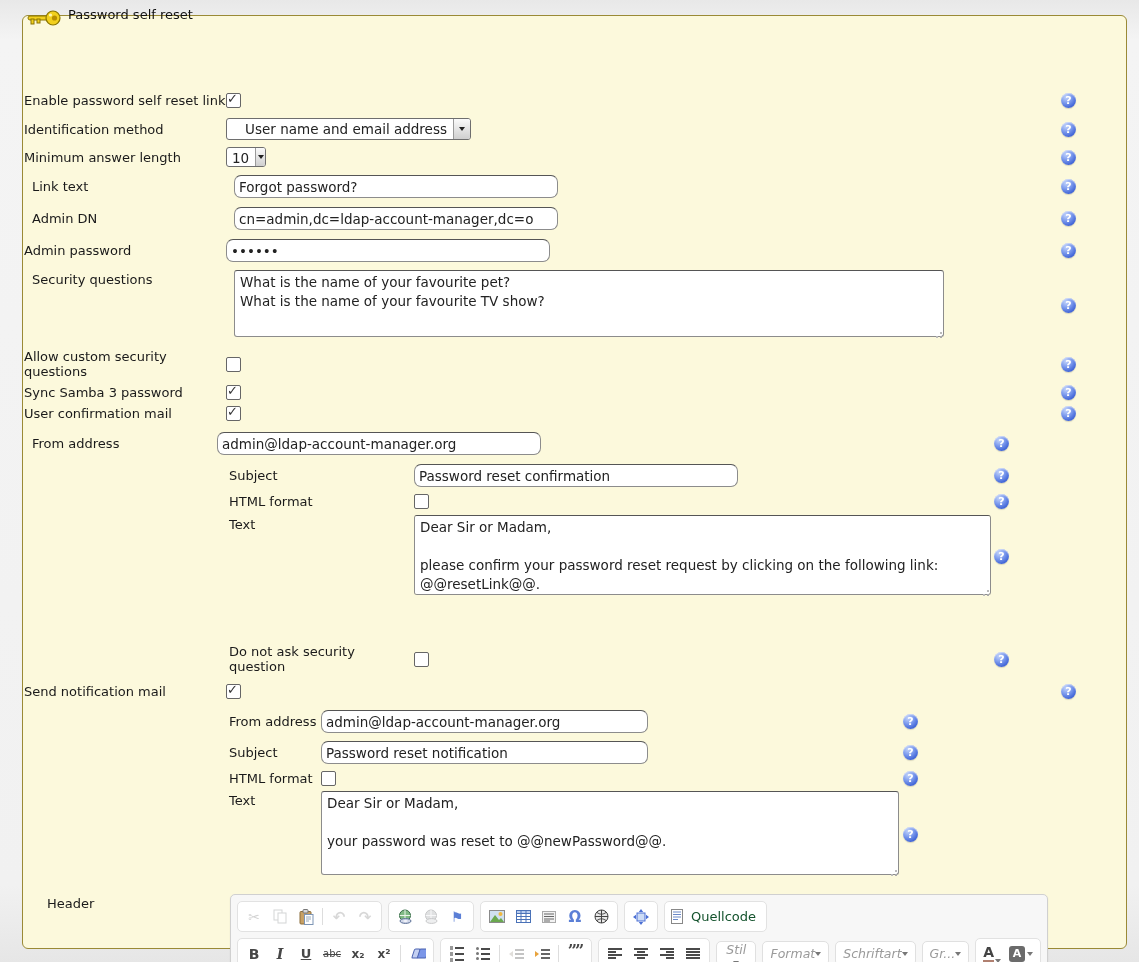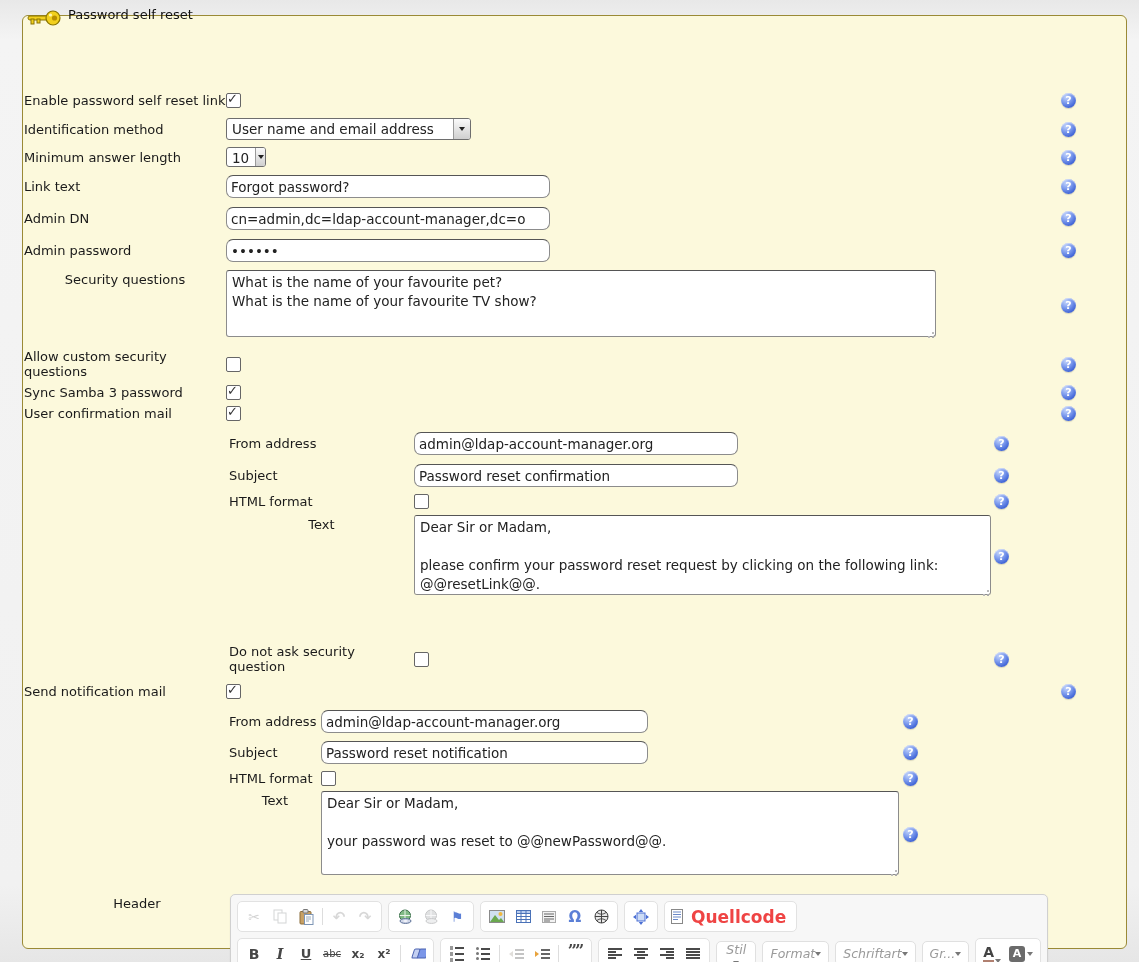--- a/index.html
+++ b/index.html
@@ -19,21 +19,21 @@
   }
   .legend .key{transform:translateY(8px);}
   .legend .ltxt{font-size:13px;color:#111;padding-bottom:1px;}
 
   .row{display:flex;align-items:center;width:100%;box-sizing:border-box;}
   .row .lbl{width:202px;flex:0 0 202px;color:#1a1a1a;}
   .sub-c{padding-left:205px;}
   .sub-c .lbl{width:185px;flex:0 0 185px;}
   .sub-n{padding-left:205px;}
   .sub-n .lbl{width:92px;flex:0 0 92px;}
-  .top-lbl{align-self:flex-start;padding-top:2px;text-align:center;}
+  .top-lbl{align-self:flex-start;padding-top:2px;}
 
   .help{
     width:15px;height:15px;border-radius:50%;flex:0 0 15px;
     background:radial-gradient(circle at 34% 28%, #c3d4fa, #7e9cee 38%, #4468d8 72%, #2c4dbd);
     color:#fff;font-size:11px;font-weight:bold;line-height:15px;text-align:center;
     box-shadow:inset 0 1px 1px rgba(255,255,255,.55), 0 1px 1px rgba(0,0,0,.15);
     margin-left:auto;
   }
   .h-main{margin-right:50px;}
   .h-conf{margin-right:117px;}
@@ -71,21 +71,21 @@
     border:1px solid #6e6e6e;border-radius:3px;box-sizing:border-box;overflow:hidden;
   }
   .sel .sval{padding:2px 6px 0 5px;font-size:13.5px;color:#222;white-space:nowrap;}
   .sel .sbtn{
     width:16px;background:linear-gradient(#fafafa,#cfcfcf);border-left:1px solid #9a9a9a;
     display:flex;align-items:center;justify-content:center;
   }
   .tri-dn{width:0;height:0;border-left:3px solid transparent;border-right:3px solid transparent;border-top:4px solid #222;}
 
   
-  .mb10{margin-bottom:10px;margin-top:46px;}.mb9{margin-bottom:9px;}.mb8{margin-bottom:8px;}
+  .mb10{margin-bottom:10px;margin-top:46px;}.mb9{margin-bottom:9px;padding-left:8px;}.mb8{margin-bottom:8px;}
   .mb7{margin-bottom:7px;}.mb6{margin-bottom:6px;}.mb5{margin-bottom:5px;}
   .mb11{margin-bottom:11px;}.mb15{margin-bottom:15px;}.mb16{margin-bottom:16px;}
 
   
   .editor{
     width:818px;box-sizing:border-box;background:#f7f7f7;border:1px solid #d0d0d0;
     border-radius:5px;padding:6px 6px 7px 6px;box-shadow:0 1px 2px rgba(0,0,0,.07);
   }
   .tb-row{display:flex;align-items:center;gap:6px;margin-bottom:6px;}
   .tgroup{
@@ -98,21 +98,21 @@
   .g-cut{font-size:14px;color:#888;}
   .g-ur{font-size:15px;color:#999;font-weight:bold;}
   .g-anchor{font-size:14px;color:#5b7fd6;}
   .g-omega{font-size:15px;color:#5b7fd6;font-weight:bold;}
   .b-bold{font-weight:bold;font-size:14px;}
   .b-italic{font-style:italic;font-family:"DejaVu Serif","Liberation Serif",serif;font-weight:bold;font-size:14px;}
   .b-under{font-weight:bold;font-size:13px;text-decoration:underline;}
   .b-strike{font-size:10px;text-decoration:line-through;letter-spacing:0;}
   .b-subsup{font-size:12px;font-weight:bold;}
   .b-quote{font-family:"DejaVu Serif","Liberation Serif",serif;font-size:16px;font-weight:bold;letter-spacing:-2px;padding-bottom:6px;}
-  .src-lbl{font-size:17px;color:#ef4444;padding:0 6px 0 4px;font-weight:bold;}
+  .src-lbl{font-size:13px;color:#14532d;padding:0 6px 0 4px;}
 
   .il{display:flex;flex-direction:column;gap:2px;}
   .il .r{display:flex;align-items:center;gap:2px;}
   .il .m{width:3px;height:3px;background:#777;border-radius:50%;}
   .il .mn{width:3px;height:4px;background:#999;border-radius:0;}
   .il .b{width:9px;height:2px;background:#4a4a4a;}
   .ind{display:flex;align-items:center;gap:2px;}
   .tri-l{width:0;height:0;border-top:3px solid transparent;border-bottom:3px solid transparent;border-right:4px solid #e8a33d;}
   .tri-r{width:0;height:0;border-top:3px solid transparent;border-bottom:3px solid transparent;border-left:4px solid #e8a33d;}
   .bars3{width:9px;height:10px;background:repeating-linear-gradient(#666 0 2px,transparent 2px 4px);}
@@ -153,21 +153,21 @@
 
   <div class="row mb10">
     <span class="lbl">Enable password self reset link</span>
     <span class="cb" data-checked="true"></span>
     <span class="help h-main">?</span>
   </div>
 
   <div class="row mb7">
     <span class="lbl">Identification method</span>
     <span class="sel" style="width:245px;">
-      <span class="sval" style="flex:1;">User name and email address</span>
+      <span class="sval" style="flex:1;text-align:right;">User name and email address</span>
       <span class="sbtn">
           <span class="tri-dn"></span>
         </span>
     </span>
     <span class="help h-main">?</span>
   </div>
 
   <div class="row mb8">
     <span class="lbl">Minimum answer length</span>
     <span class="sel" style="width:40px;height:20px;">

